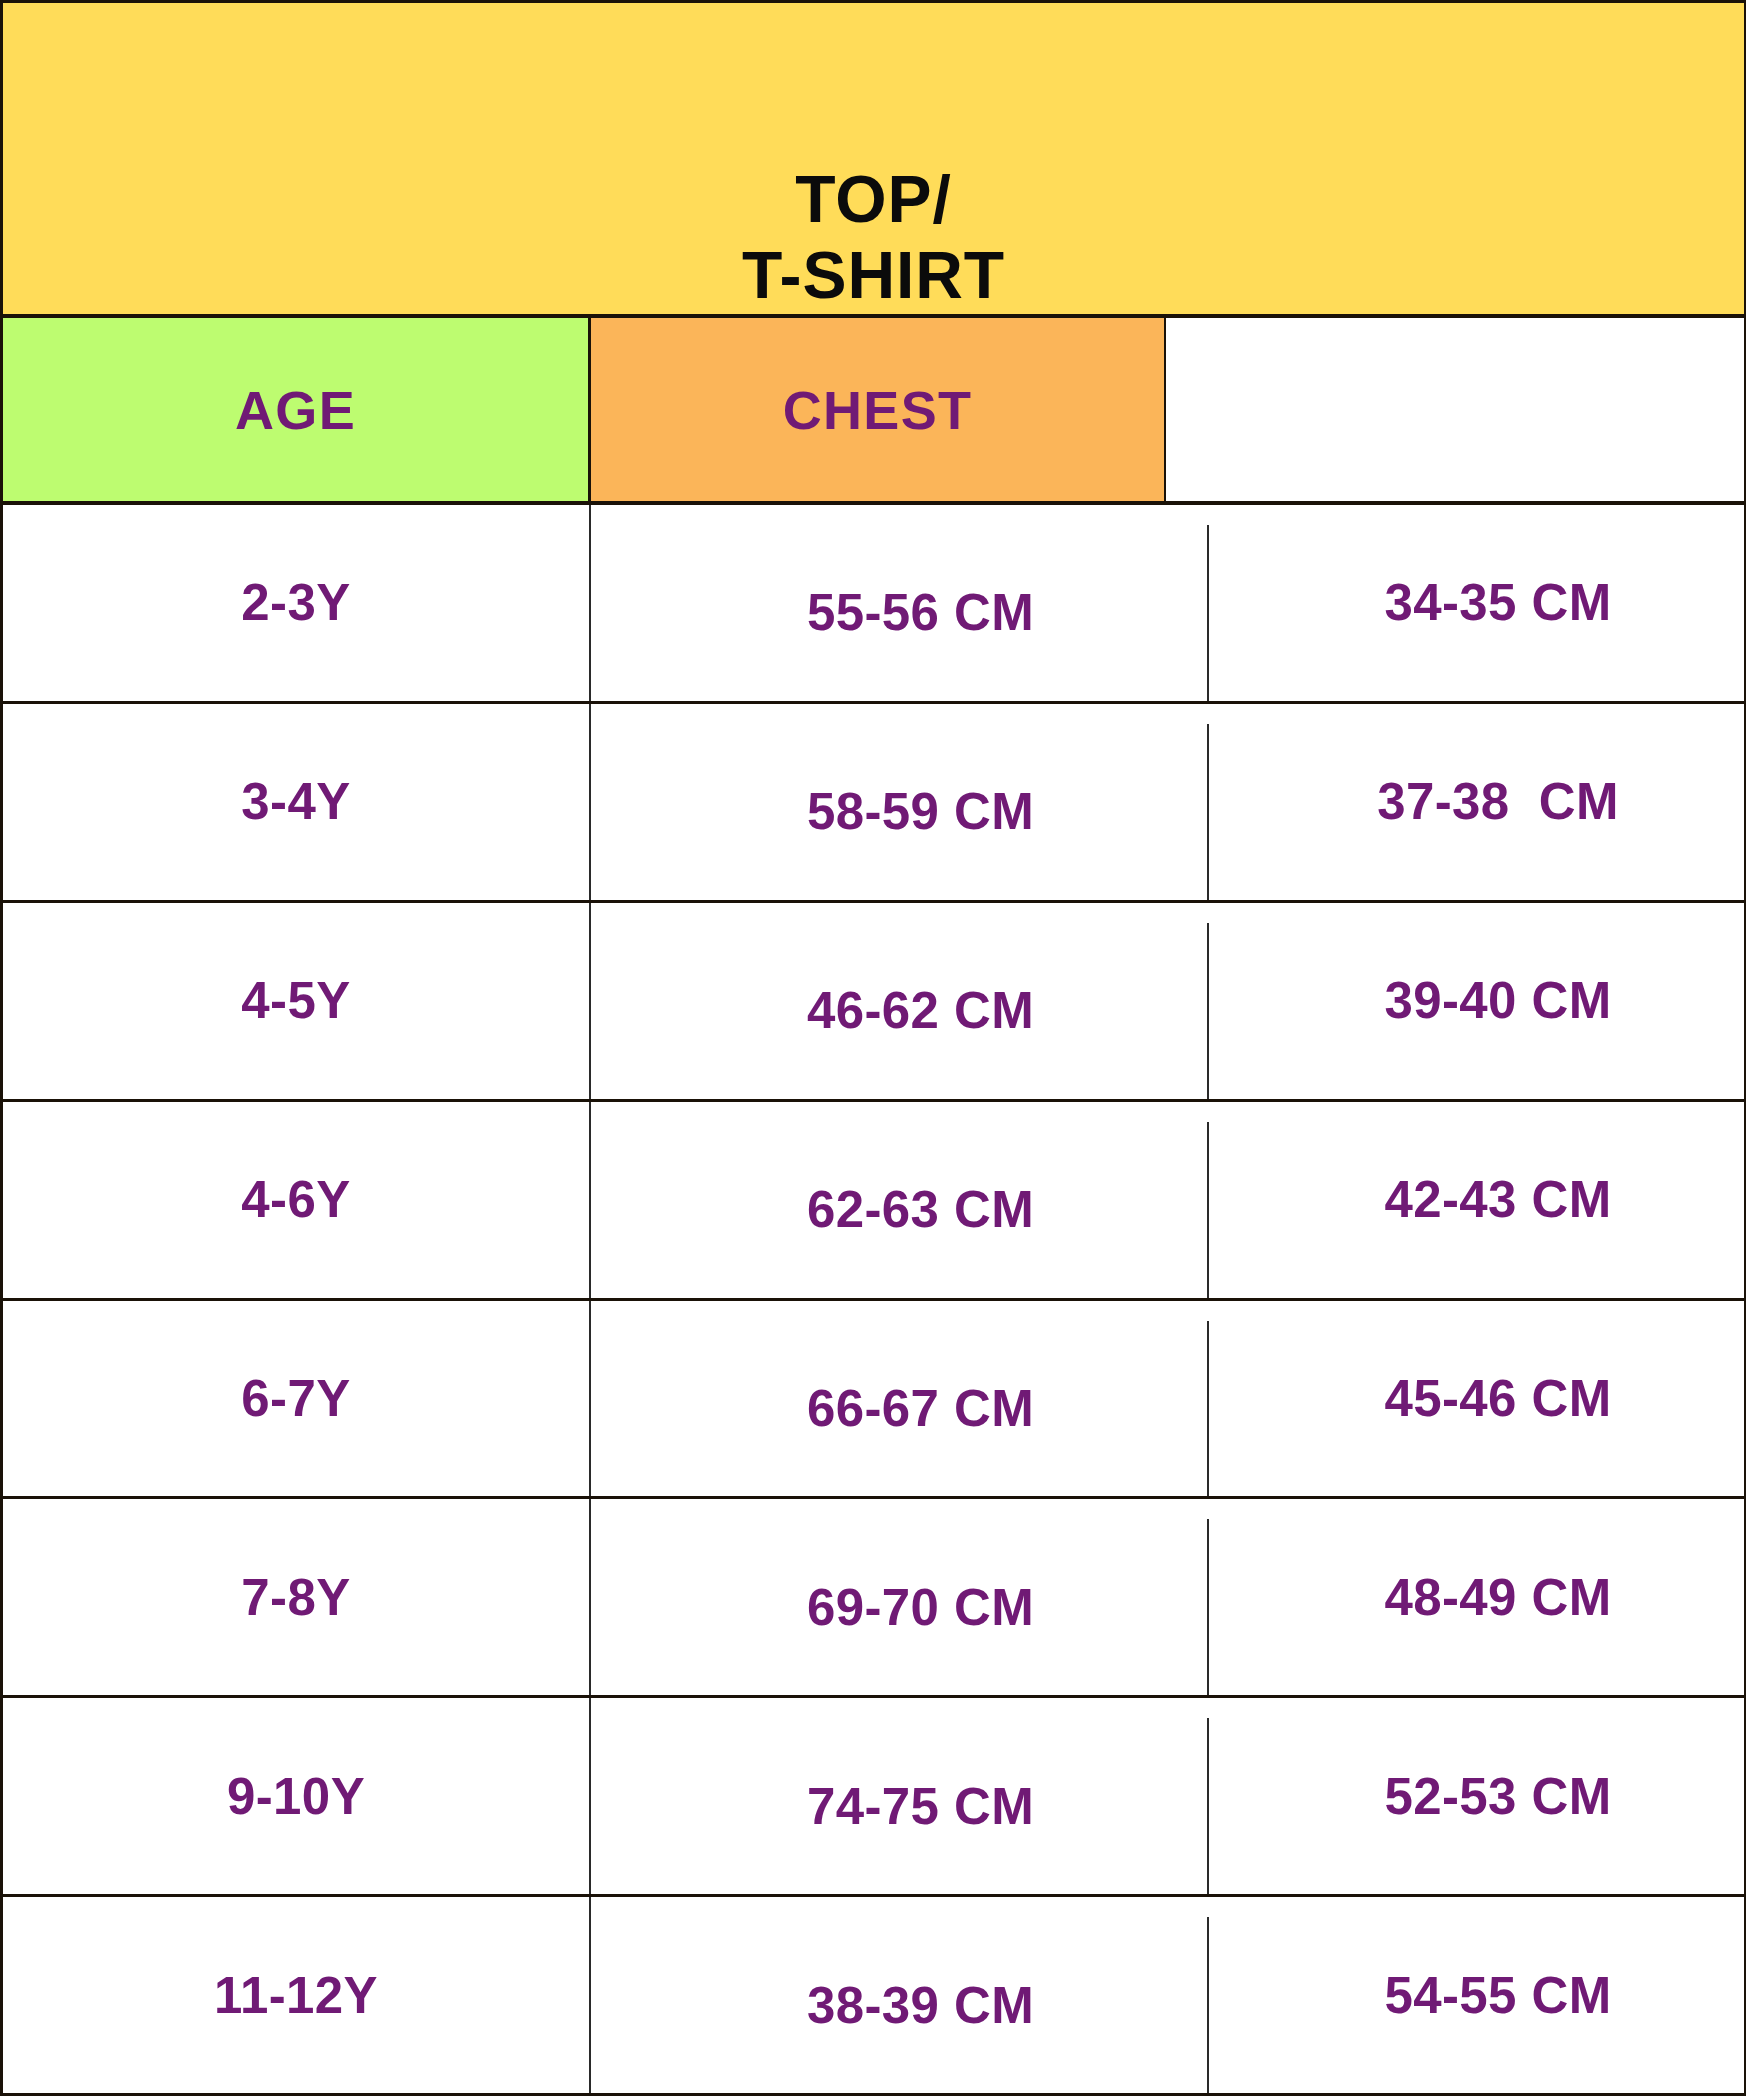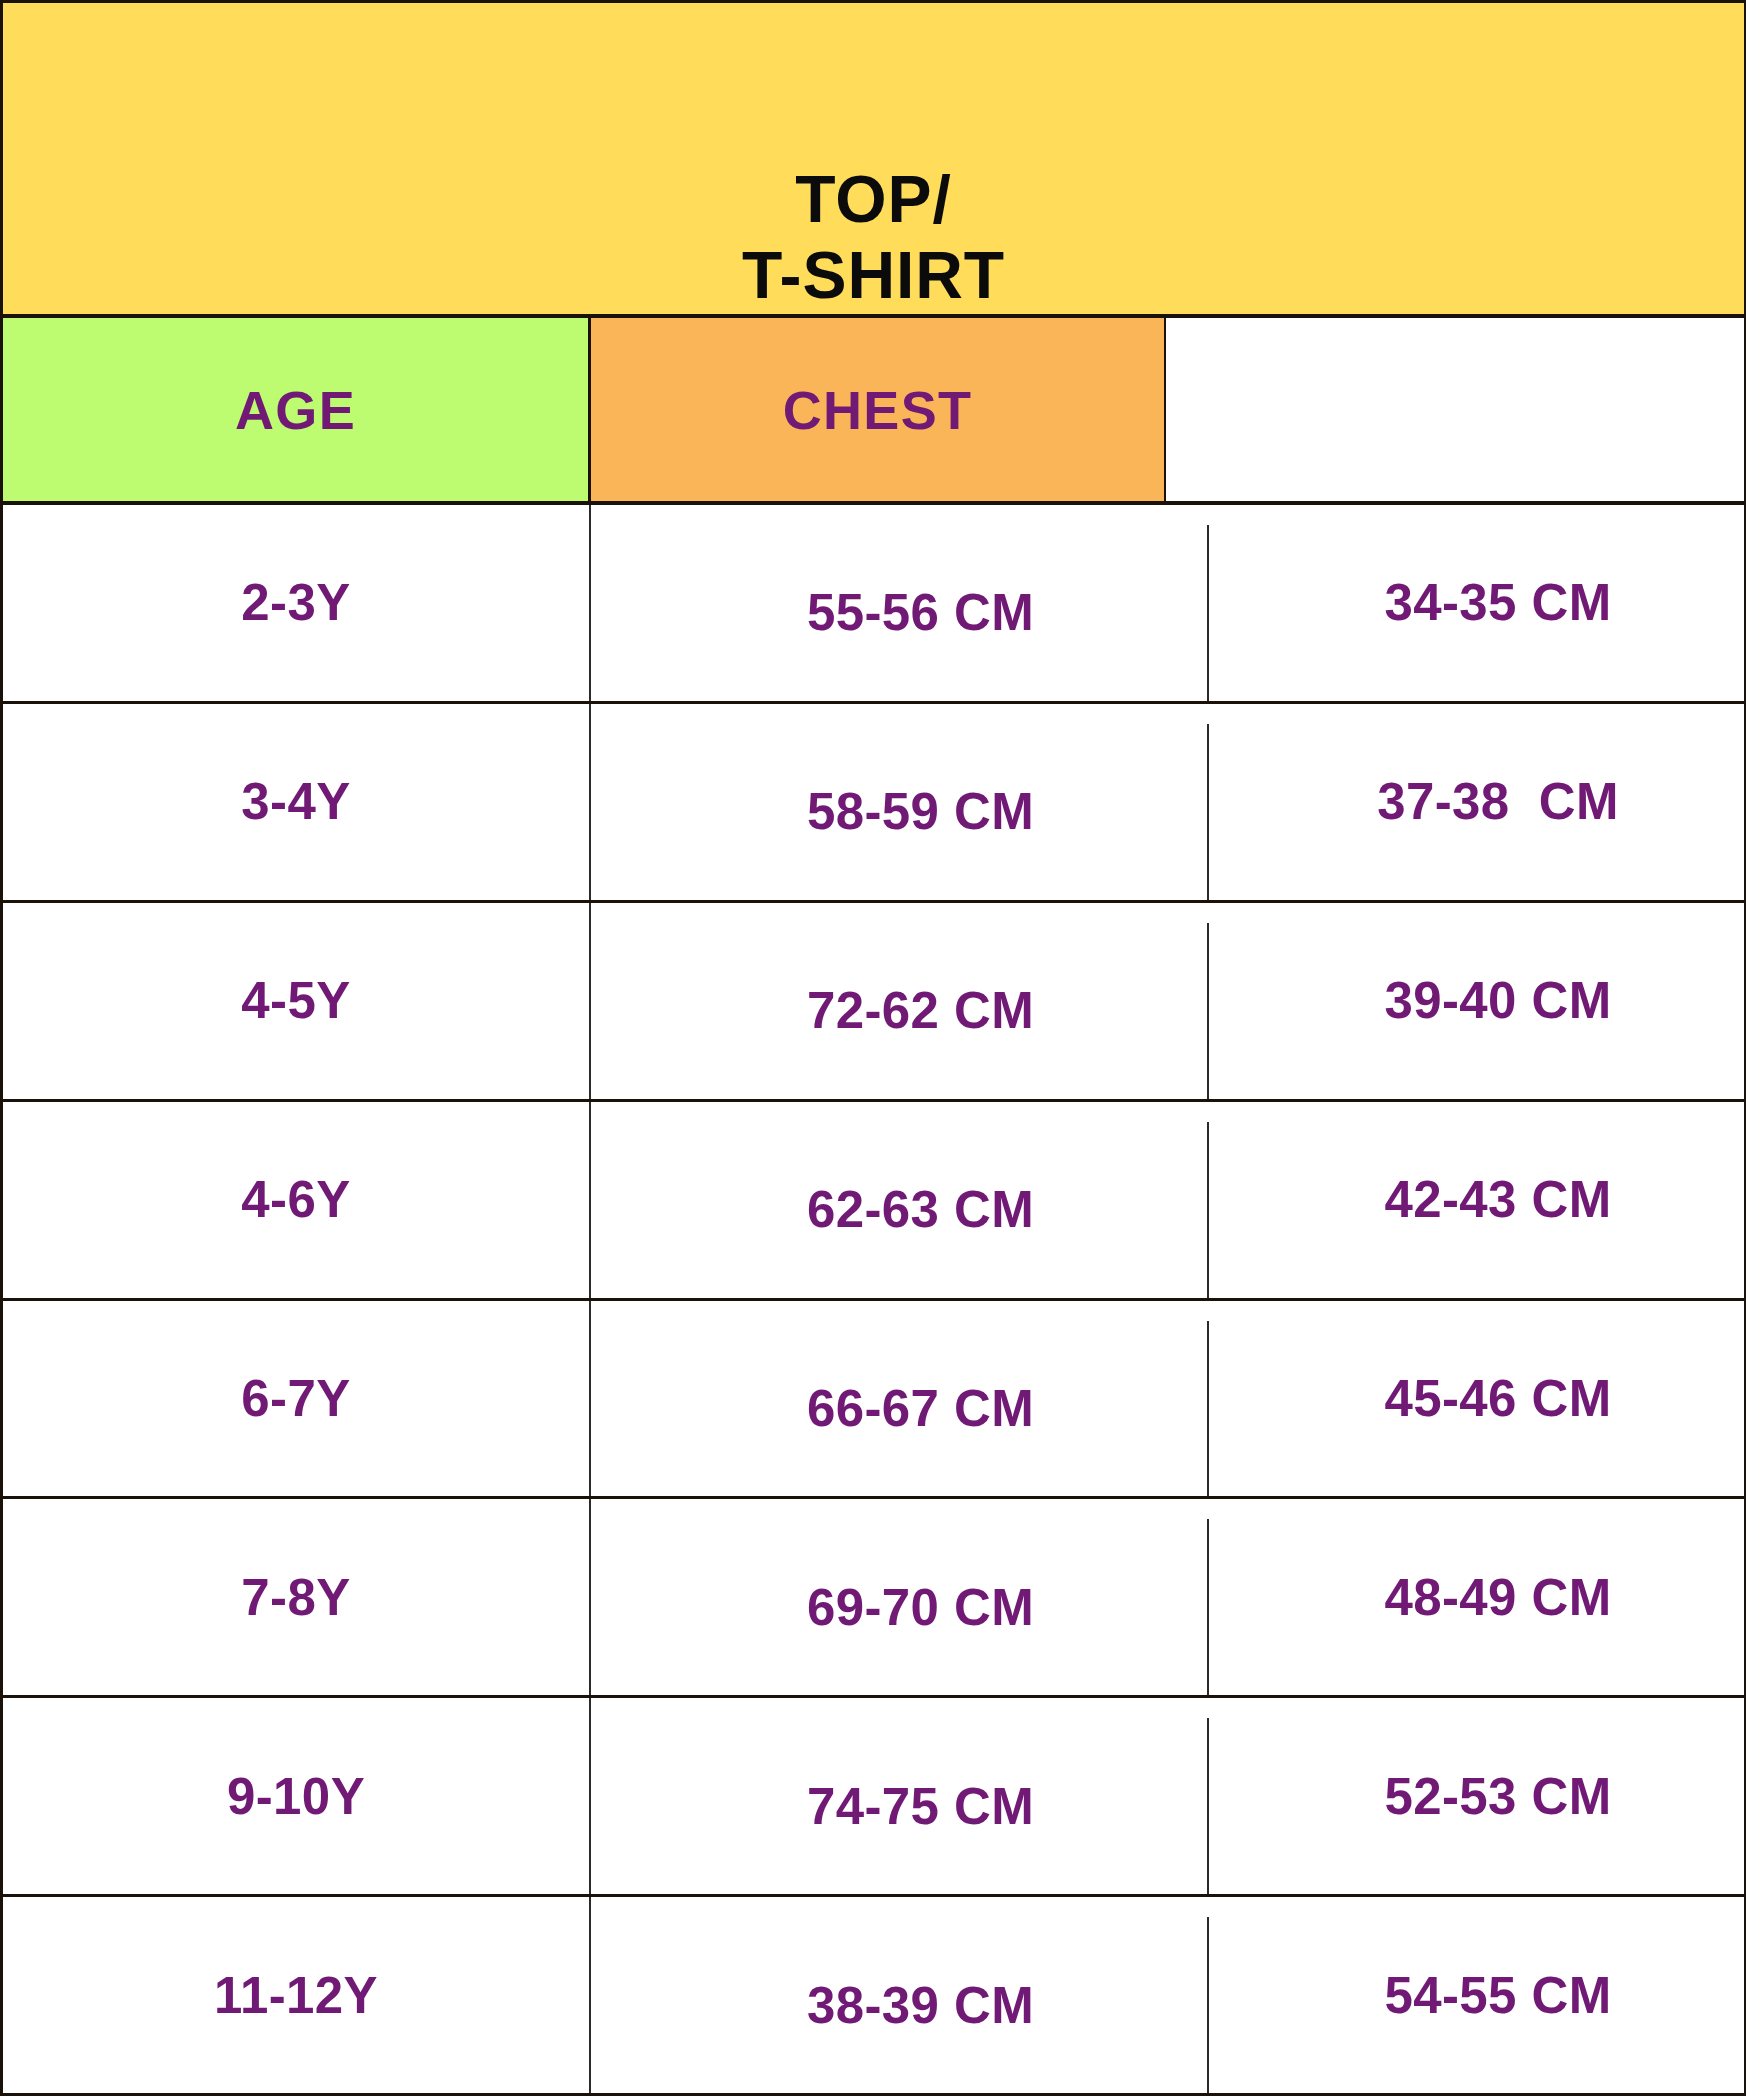--- a/index.html
+++ b/index.html
@@ -144,21 +144,21 @@
     </div>
 
     <div class="row data-row">
       <div class="cell col-age">3-4Y</div>
       <div class="cell col-chest">58-59 CM</div>
       <div class="cell col-length">37-38  CM</div>
     </div>
 
     <div class="row data-row">
       <div class="cell col-age">4-5Y</div>
-      <div class="cell col-chest">72-62 CM</div>
+      <div class="cell col-chest">46-62 CM</div>
       <div class="cell col-length">39-40 CM</div>
     </div>
 
     <div class="row data-row">
       <div class="cell col-age">4-6Y</div>
       <div class="cell col-chest">62-63 CM</div>
       <div class="cell col-length">42-43 CM</div>
     </div>
 
     <div class="row data-row">

